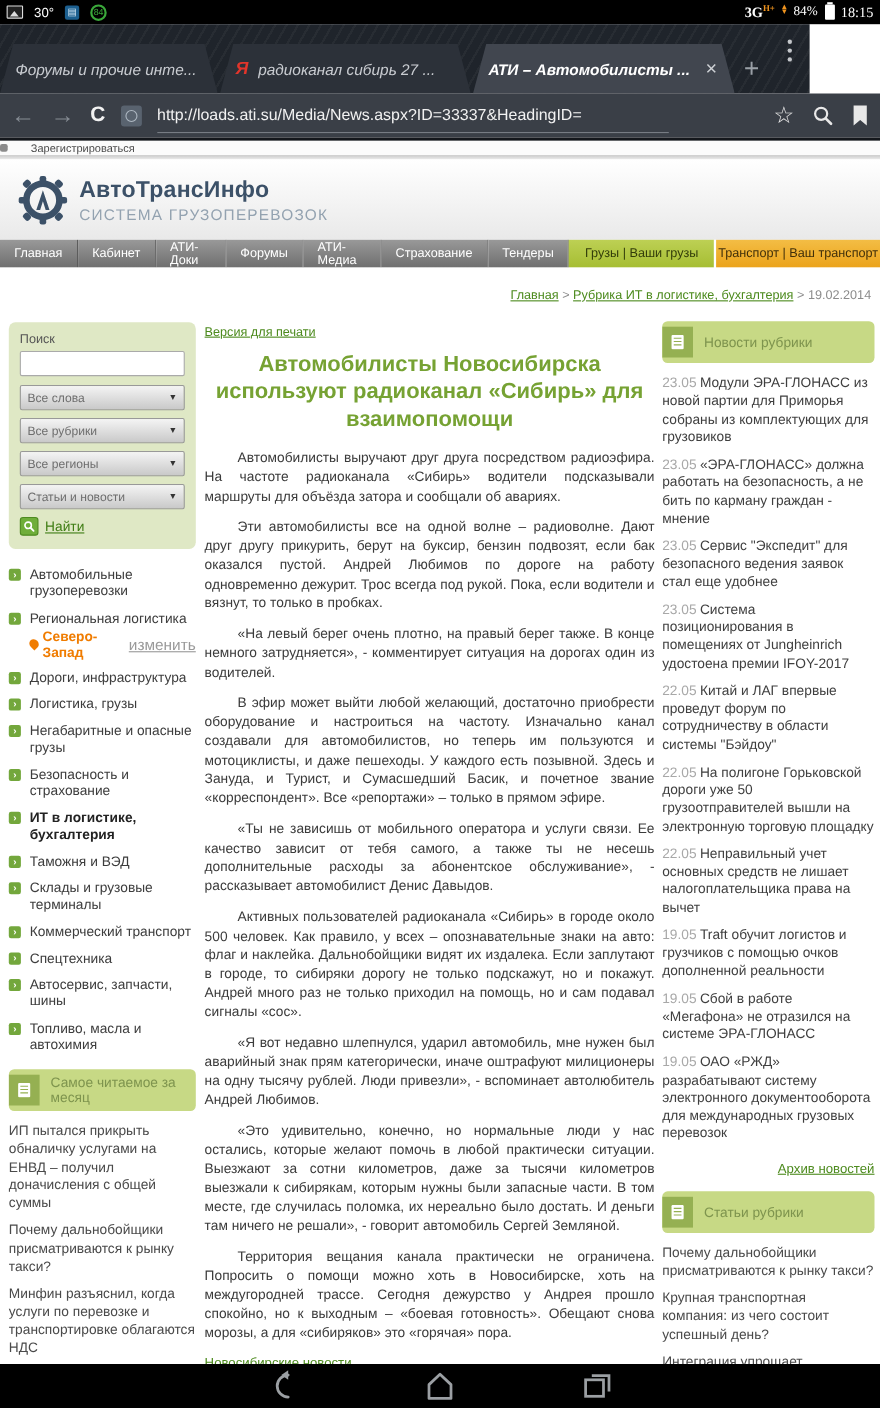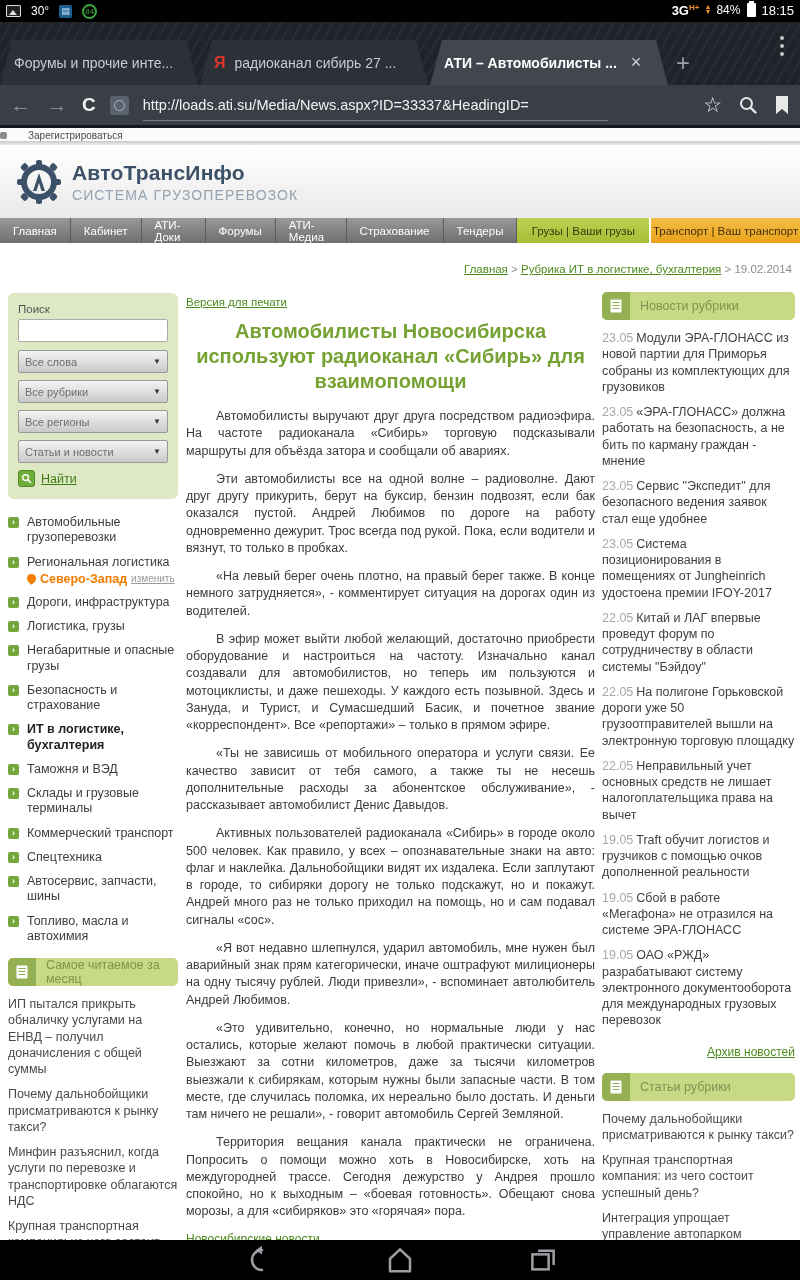--- a/index.html
+++ b/index.html
@@ -4,35 +4,35 @@
 <style>
   * { margin:0; padding:0; box-sizing:border-box; }
   html,body { width:800px; height:1280px; }
   body { font-family:"Liberation Sans", sans-serif; background:#fff; position:relative; overflow:hidden; }
   .abs { position:absolute; }
 
   
   .status-bar { left:0; top:0; width:800px; height:22px; background:#000; color:#fff;
     display:flex; align-items:center; font-size:12px; padding:0 6px; }
   .sb-left { display:flex; align-items:center; gap:10px; }
-  .sb-right { margin-left:auto; display:flex; gap:5px; }
+  .sb-right { margin-left:auto; display:flex; align-items:center; gap:5px;font-family:Liberation Serif, serif; }
   .gallery-ic { width:15px; height:12px; border:1px solid #ddd; border-radius:1px; position:relative; background:#222; }
   .gallery-ic::after { content:""; position:absolute; left:2px; bottom:1px; border-left:4px solid transparent; border-right:4px solid transparent; border-bottom:5px solid #ddd; }
   .blue-app-ic { width:13px; height:13px; background:#1c5f8f; border-radius:2px; color:#cfe4f2; font-size:9px; text-align:center; line-height:13px; }
   .batt-circle { width:15px; height:15px; border:2px solid #3aa83a; border-radius:50%; color:#3aa83a; font-size:8px; display:flex; align-items:center; justify-content:center; }
   .net { font-weight:bold; font-size:13px; position:relative; padding-right:12px; }
   .net sup { color:#f0941e; font-size:8px; }
   .net-arrows { position:absolute; right:0; top:1px; display:flex; flex-direction:column; line-height:5px; font-size:7px; color:#f0941e; }
   .batt-ic { width:9px; height:14px; background:#fff; border-radius:1px; position:relative; margin-left:2px; }
   .batt-ic::before { content:""; position:absolute; top:-2px; left:2px; width:5px; height:2px; background:#fff; }
   .sb-time { font-size:13px; }
 
   
-  .tab-bar { left:0; top:22px; width:800px; height:63px; background:#1f242b;
-    background-image:repeating-linear-gradient(120deg, rgba(255,255,255,.04) 0 2px, transparent 2px 9px); }
+  .tab-bar { left:0; top:22px; width:736px; height:63px; background:#1f242b;
+    background-image:repeating-linear-gradient(120deg, rgba(255,255,255,.04) 0 2px, transparent 2px 9px);font-style:italic; }
   .tab { position:absolute; bottom:0; height:45px; display:flex; align-items:center; padding:0 14px;
     color:#c9ccd1; font-size:14px; white-space:nowrap; overflow:hidden;
     clip-path:polygon(12px 0, calc(100% - 12px) 0, 100% 100%, 0 100%); background:#2c3139; }
   .tab.active { background:#41464f; color:#fff; font-weight:bold; }
   .tab .fav-ya { color:#e2352b; font-weight:bold; font-size:16px; margin-right:9px; }
   .tab-close { margin-left:14px; font-size:18px; color:#cfd2d6; font-weight:normal; }
   .newtab { position:absolute; bottom:8px; left:676px; color:#9aa0a7; font-size:24px; }
   .menu-dots { position:absolute; right:16px; top:14px; display:flex; flex-direction:column; gap:4px; }
   .menu-dots i { width:4px; height:4px; border-radius:50%; background:#c4c7cb; }
 
@@ -86,25 +86,25 @@
 
   
   .side-menu { margin-top:16px; }
   .menu-item { display:flex; margin-bottom:9px; }
   .arrow-bullet { flex:0 0 11px; width:11px; height:11px; background:#73a73c; border-radius:2px; color:#fff; font-size:9px; font-weight:bold; text-align:center; line-height:11px; margin-right:8px; margin-top:2px; }
   .menu-label { font-size:12.5px; color:#3d3d3d; line-height:1.22; }
   .menu-label.bold { font-weight:bold; color:#222; }
   .menu-extra { margin-left:19px; margin-top:2px; display:flex; align-items:center; gap:4px; }
   .pin-ic { width:9px; height:9px; background:#f07c00; border-radius:50% 50% 50% 0; transform:rotate(-45deg); }
   .region-name { color:#f07c00; font-size:12.5px; font-weight:bold; }
-  .change-link { color:#9a9a9a; font-size:10px; text-decoration:underline; }
+  .change-link { color:#9a9a9a; font-size:14px; text-decoration:underline; }
   .menu-item-wrap .menu-extra { margin-left:19px; }
 
   
-  .sec-head { display:flex; align-items:center; height:28px; border-radius:5px; background:#c7d985; margin:14px 0 10px; overflow:hidden; }
+  .sec-head { display:flex; align-items:center; height:38px; border-radius:5px; background:#c7d985; margin:14px 0 10px; overflow:hidden; }
   .sec-head .ic { width:28px; height:28px; background:#95b052; display:flex; align-items:center; justify-content:center; flex:0 0 28px; }
   .sec-head .t { font-size:12.5px; color:#7e944e; padding-left:10px; }
 
   .side-list .it { font-size:12.5px; color:#4a4a4a; line-height:1.3; margin-bottom:9px; cursor:pointer; }
 
   
   .print-link { font-size:11.5px; }
   .article-title { color:#76a233; font-size:20px; font-weight:bold; line-height:1.25; margin:9px 0 14px;text-align:center; }
   .article p { font-size:12.5px; color:#3b3b3b; text-align:justify; text-indent:30px; line-height:1.38; margin-bottom:11px; }
   .src-row { text-align:left; font-size:12px; margin:4px 0 24px; }
@@ -430,21 +430,21 @@
   <div class="it">Крупная транспортная компания: из чего состоит успешный день?</div>
 </div>
 
 </div>
 
 <div class="abs col-main article">
   <span class="g-link print-link">Версия для печати</span>
   <h1 class="article-title">Автомобилисты Новосибирска используют радиоканал «Сибирь» для взаимопомощи</h1>
 
   <div>
-    <p>Автомобилисты выручают друг друга посредством радиоэфира. На частоте радиоканала «Сибирь» торговую подсказывали маршруты для объёзда затора и сообщали об авариях.</p>
+    <p>Автомобилисты выручают друг друга посредством радиоэфира. На частоте радиоканала «Сибирь» водители подсказывали маршруты для объёзда затора и сообщали об авариях.</p>
     <p>Эти автомобилисты все на одной волне – радиоволне. Дают друг другу прикурить, берут на буксир, бензин подвозят, если бак оказался пустой. Андрей Любимов по дороге на работу одновременно дежурит. Трос всегда под рукой. Пока, если водители и вязнут, то только в пробках.</p>
     <p>«На левый берег очень плотно, на правый берег также. В конце немного затрудняется», - комментирует ситуация на дорогах один из водителей.</p>
     <p>В эфир может выйти любой желающий, достаточно приобрести оборудование и настроиться на частоту. Изначально канал создавали для автомобилистов, но теперь им пользуются и мотоциклисты, и даже пешеходы. У каждого есть позывной. Здесь и Зануда, и Турист, и Сумасшедший Басик, и почетное звание «корреспондент». Все «репортажи» – только в прямом эфире.</p>
     <p>«Ты не зависишь от мобильного оператора и услуги связи. Ее качество зависит от тебя самого, а также ты не несешь дополнительные расходы за абонентское обслуживание», - рассказывает автомобилист Денис Давыдов.</p>
     <p>Активных пользователей радиоканала «Сибирь» в городе около 500 человек. Как правило, у всех – опознавательные знаки на авто: флаг и наклейка. Дальнобойщики видят их издалека. Если заплутают в городе, то сибиряки дорогу не только подскажут, но и покажут. Андрей много раз не только приходил на помощь, но и сам подавал сигналы «сос».</p>
     <p>«Я вот недавно шлепнулся, ударил автомобиль, мне нужен был аварийный знак прям категорически, иначе оштрафуют милиционеры на одну тысячу рублей. Люди привезли», - вспоминает автолюбитель Андрей Любимов.</p>
     <p>«Это удивительно, конечно, но нормальные люди у нас остались, которые желают помочь в любой практически ситуации. Выезжают за сотни километров, даже за тысячи километров выезжали к сибирякам, которым нужны были запасные части. В том месте, где случилась поломка, их нереально было достать. И деньги там ничего не решали», - говорит автомобиль Сергей Земляной.</p>
     <p>Территория вещания канала практически не ограничена. Попросить о помощи можно хоть в Новосибирске, хоть на междугородней трассе. Сегодня дежурство у Андрея прошло спокойно, но к выходным – «боевая готовность». Обещают снова морозы, а для «сибиряков» это «горячая» пора.</p>
   </div>
 

